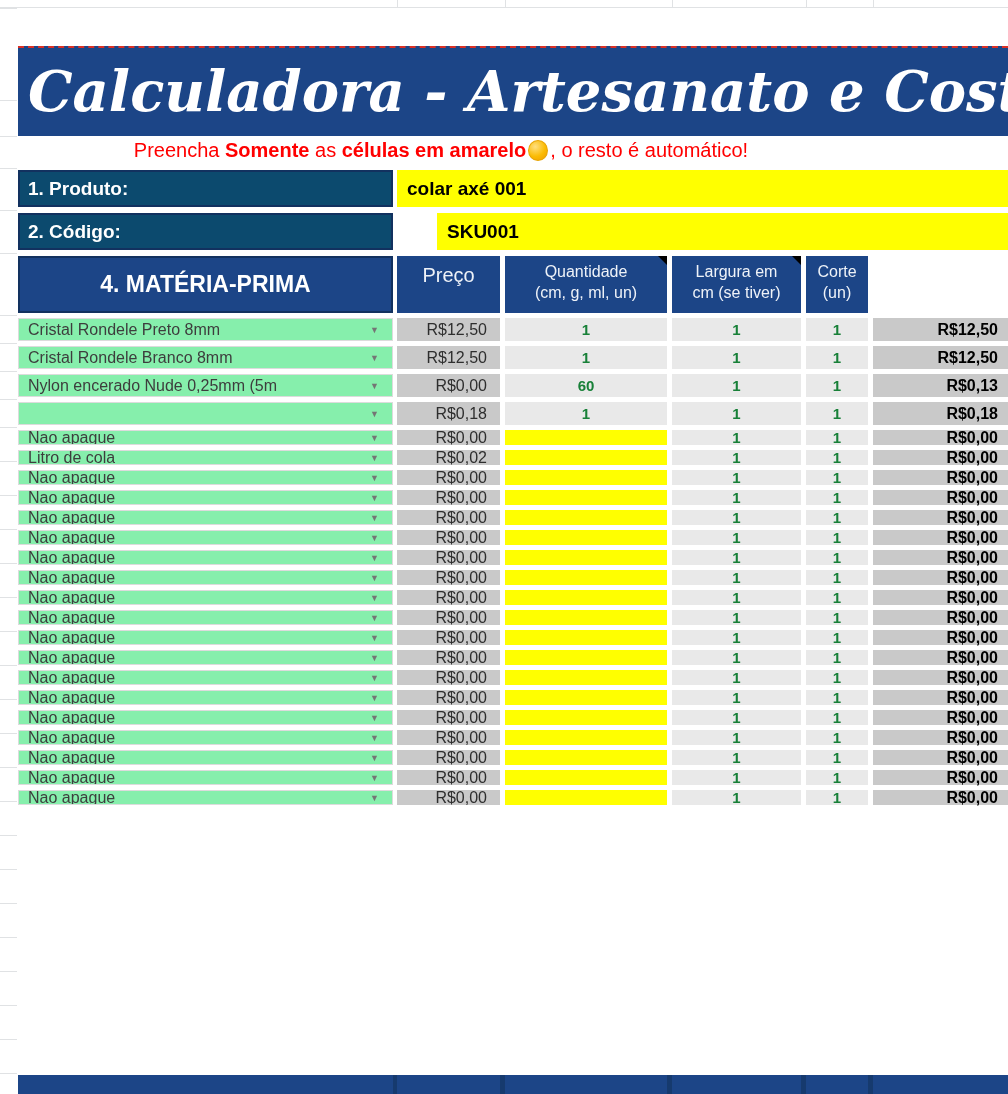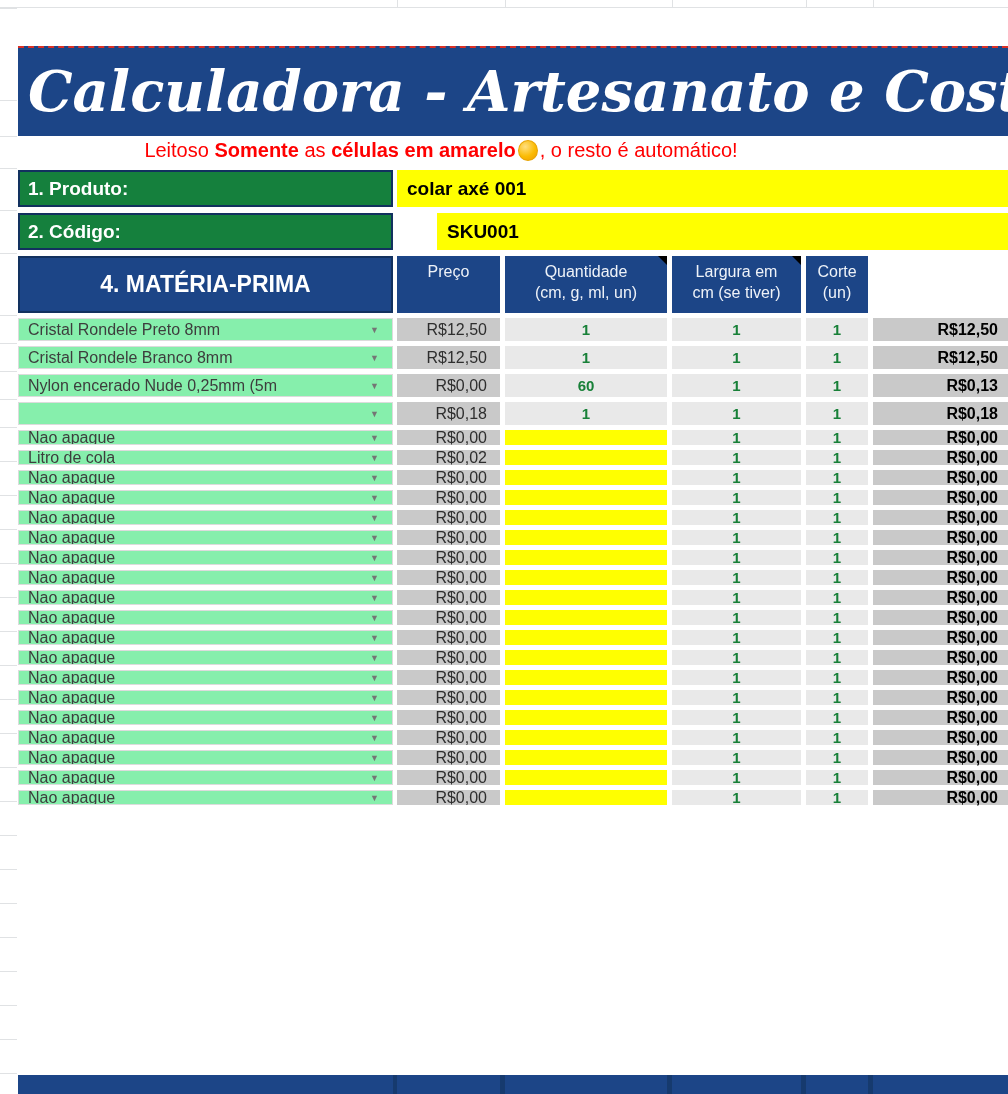--- a/index.html
+++ b/index.html
@@ -24,31 +24,31 @@
   
   .instruction{position:absolute;left:18px;top:139px;width:846px;height:29px;text-align:center;
     font-size:20px;color:#ff0000;white-space:nowrap;}
   .instruction b{font-weight:bold;}
   .emoji{display:inline-block;width:20px;height:21px;border-radius:50%;vertical-align:-4px;margin:0 2px;
     background:radial-gradient(circle at 35% 30%, #ffdf80, #fbbc04 55%, #ef9c00);border:1px solid #e8a400;}
   
   .field-row{position:absolute;left:18px;height:37px;display:flex;}
   .field-row.produto{top:170px;}
   .field-row.codigo{top:213px;gap:40px;}
-  .field-label{width:375px;background:#15803d;border:2px solid #12315f;color:#fff;font-weight:bold;
+  .field-label{width:375px;background:#0c4a6e;border:2px solid #12315f;color:#fff;font-weight:bold;
     font-size:19px;display:flex;align-items:center;padding-left:8px;}
   .field-value{width:611px;margin-left:4px;background:#ffff00;color:#000;font-weight:bold;
     font-size:19px;display:flex;align-items:center;padding-left:10px;}
   
   .header-row{position:absolute;left:18px;top:256px;height:57px;display:flex;}
   .h-product{width:375px;background:#1c4587;border:2px solid #12315f;color:#fff;font-weight:bold;
     font-size:23px;display:flex;align-items:center;justify-content:center;}
   .h-cell{background:#1c4587;color:#eef2f8;text-align:center;font-size:16px;line-height:1.3;
     padding-top:6px;position:relative;}
-  .h-preco{width:103px;margin-left:4px;font-size:16px;}
+  .h-preco{width:103px;margin-left:4px;font-size:20px;}
   .h-qtd{width:162px;margin-left:5px;}
   .h-largura{width:129px;margin-left:5px;}
   .h-corte{width:62px;margin-left:5px;}
   .h-custo{width:135px;margin-left:5px;font-size:16px;}
   .note-tri{position:absolute;top:0;right:0;width:0;height:0;
     border-top:9px solid #000;border-left:9px solid transparent;}
   
   .rows{position:absolute;left:18px;top:318px;width:990px;}
   .mp-row{display:flex;height:15px;margin-bottom:5px;}
   .mp-row:nth-child(-n+4){height:23px;}
@@ -83,21 +83,21 @@
     <div class="vline" style="left:672px"></div>
     <div class="vline" style="left:806px"></div>
     <div class="vline" style="left:873px"></div>
   </div>
 
 
   <div class="banner">
     <span class="banner-text">Calculadora - Artesanato e Costura</span>
   </div>
 
-  <div class="instruction"><span>Leitoso </span><b>Somente</b><span> as </span><b>células em amarelo</b><span class="emoji"></span><span>, o resto é automático!</span></div>
+  <div class="instruction"><span>Preencha </span><b>Somente</b><span> as </span><b>células em amarelo</b><span class="emoji"></span><span>, o resto é automático!</span></div>
 
   <div class="field-row produto">
     <div class="field-label">1. Produto:</div>
     <div class="field-value">colar axé 001</div>
   </div>
 
   <div class="field-row codigo">
     <div class="field-label">2. Código:</div>
     <div class="field-value">SKU001</div>
   </div>

